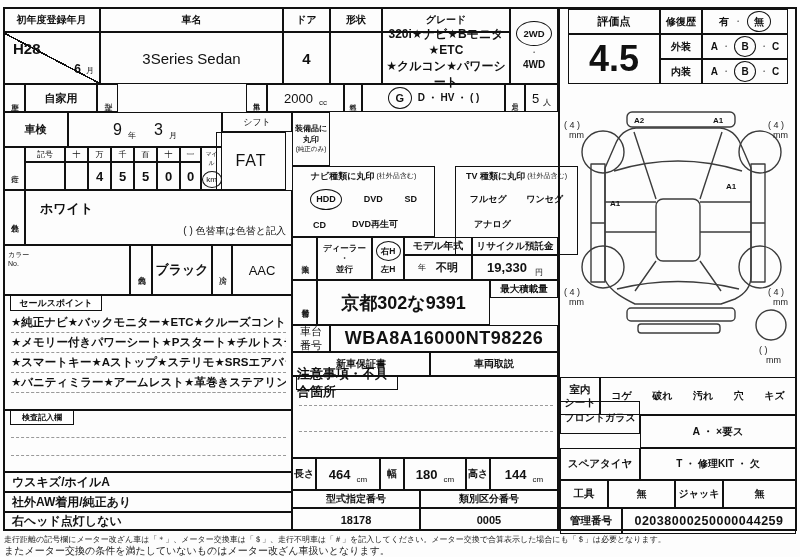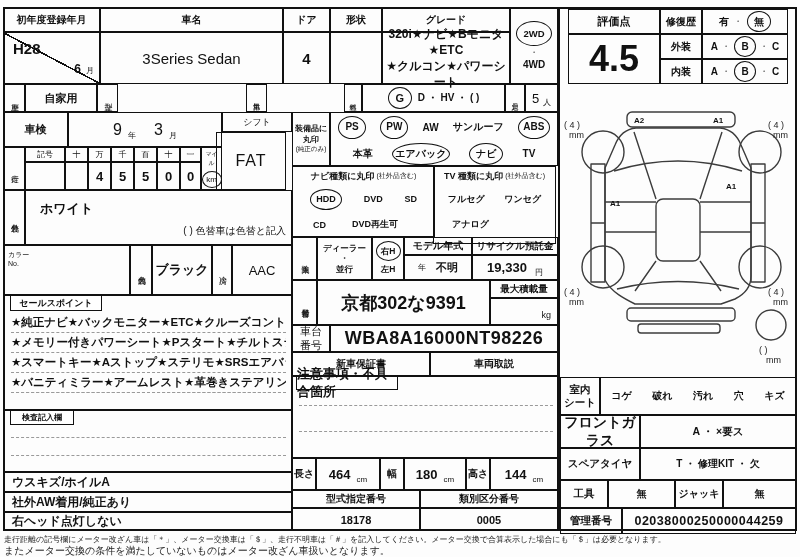--- a/index.html
+++ b/index.html
@@ -55,20 +55,24 @@
   <div class="c" style="left:330px;top:32px;width:52px;height:52px"></div>
   <div class="c fx col b" style="left:382px;top:32px;width:128px;height:52px;font-size:12px;line-height:1.35">
     <span>320i★ナビ★Bモニタ★ETC</span>
     <span>★クルコン★パワーシート</span>
   </div>
 
   <div class="c fx v s8" style="left:3px;top:84px;width:22px;height:28px">車歴</div>
   <div class="c fx b s11" style="left:25px;top:84px;width:72px;height:28px">自家用</div>
   <div class="c fx v s8" style="left:97px;top:84px;width:21px;height:28px">型式</div>
   <div class="c fx v s7" style="left:246px;top:84px;width:21px;height:28px;letter-spacing:0">排気量</div>
+  <div class="c fx" style="left:267px;top:84px;width:77px;height:28px">
+    <span class="s13">2000</span>
+    <span class="s8" style="margin:9px 0 0 6px">cc</span>
+  </div>
   <div class="c fx v s7" style="left:344px;top:84px;width:18px;height:28px;letter-spacing:0">燃料</div>
   <div class="c fx" style="left:362px;top:84px;width:143px;height:28px;gap:6px">
     <span class="circ b s11" style="width:24px;height:22px">G</span>
     <span class="b s10">D ・ HV ・ (        )</span>
   </div>
   <div class="c fx v s7" style="left:505px;top:84px;width:20px;height:28px;letter-spacing:0">定員</div>
   <div class="c fx" style="left:525px;top:84px;width:33px;height:28px">
     <span class="s13">5</span>
     <span class="s8" style="margin:9px 0 0 4px">人</span>
   </div>
@@ -139,53 +143,38 @@
   </div>
   <div class="c lft b s12" style="left:3px;top:472px;width:289px;height:20px">ウスキズ/ホイルA</div>
   <div class="c lft b s12" style="left:3px;top:492px;width:289px;height:20px">社外AW着用/純正あり</div>
   <div class="c lft b s12" style="left:3px;top:512px;width:289px;height:19px">右ヘッド点灯しない</div>
 
   <div class="c fx col" style="left:292px;top:112px;width:38px;height:54px;line-height:1.3">
     <span class="b s8">装備品に</span>
     <span class="b s8">丸印</span>
     <span style="font-size:6.5px">(純正のみ)</span>
   </div>
-  <div class="c" style="left:330px;top:112px;width:228px;height:54px">
-    <div class="fx" style="justify-content:space-around;height:28px">
-      <span class="circ b s10" style="width:28px;height:23px">PS</span>
-      <span class="circ b s10" style="width:28px;height:23px">PW</span>
-      <span class="b s10">AW</span>
-      <span class="b s10">サンルーフ</span>
-      <span class="circ b s10" style="width:32px;height:23px">ABS</span>
-    </div>
-    <div class="fx" style="justify-content:space-around;height:25px;padding:0 12px">
-      <span class="b s10">本革</span>
-      <span class="circ b s10" style="width:58px;height:22px">エアバック</span>
-      <span class="circ b s10" style="width:34px;height:22px">ナビ</span>
-      <span class="b s10">TV</span>
-    </div>
-  </div>
 
   <div class="c" style="left:292px;top:166px;width:143px;height:71px">
     <div class="fx" style="height:18px;gap:2px">
       <span class="b s9">ナビ種類に丸印</span>
       <span class="s7">(社外品含む)</span>
     </div>
     <div class="fx" style="justify-content:space-around;height:28px;padding:0 6px">
       <span class="circ b s9" style="width:32px;height:21px">HDD</span>
       <span class="b s9">DVD</span>
       <span class="b s9">SD</span>
     </div>
     <div style="display:flex;align-items:center;height:23px;padding-left:20px;gap:26px">
       <span class="b s9">CD</span>
       <span class="b s9">DVD再生可</span>
     </div>
   </div>
 
-  <div class="c" style="left:433px;top:166px;width:123px;height:78px">
+  <div class="c" style="left:455px;top:166px;width:123px;height:89px">
     <div class="fx" style="height:18px;gap:2px">
       <span class="b s9">TV 種類に丸印</span>
       <span class="s7">(社外品含む)</span>
     </div>
     <div class="fx" style="justify-content:space-around;height:28px;padding:0 4px">
       <span class="b s9">フルセグ</span>
       <span class="b s9">ワンセグ</span>
     </div>
     <div style="display:flex;align-items:center;height:23px;padding-left:18px">
       <span class="b s9">アナログ</span>
@@ -209,23 +198,20 @@
   </div>
   <div class="c fx b" style="left:472px;top:237px;width:86px;height:18px;font-size:9.5px">リサイクル預託金</div>
   <div class="c fx" style="left:472px;top:255px;width:86px;height:25px">
     <span class="b s13">19,330</span>
     <span class="s8" style="margin:9px 0 0 8px">円</span>
   </div>
 
   <div class="c fx v s8" style="left:292px;top:280px;width:25px;height:45px;letter-spacing:0">登録番号</div>
   <div class="c fx b s14" style="left:317px;top:280px;width:173px;height:45px">京都302な9391</div>
   <div class="c fx b" style="left:490px;top:280px;width:68px;height:18px;font-size:9.5px">最大積載量</div>
-  <div class="c" style="left:490px;top:298px;width:68px;height:27px">
-    <span class="abs s9" style="right:6px;bottom:4px">kg</span>
-  </div>
 
   <div class="c fx col" style="left:292px;top:325px;width:38px;height:27px;font-size:11px;line-height:1.2">
     <span>車台</span>
     <span>番号</span>
   </div>
   <div class="c fx b s14" style="left:330px;top:325px;width:228px;height:27px;letter-spacing:0.5px">WBA8A16000NT98226</div>
 
   <div class="c fx b s10" style="left:292px;top:352px;width:138px;height:24px">新車保証書</div>
   <div class="c fx b s10" style="left:430px;top:352px;width:128px;height:24px">車両取説</div>
 
@@ -326,21 +312,21 @@
     <span>室内</span>
     <span>シート</span>
   </div>
   <div class="c fx" style="left:600px;top:377px;width:196px;height:38px;justify-content:space-around">
     <span class="b s10">コゲ</span>
     <span class="b s10">破れ</span>
     <span class="b s10">汚れ</span>
     <span class="b s10">穴</span>
     <span class="b s10">キズ</span>
   </div>
-  <div class="c fx b" style="left:560px;top:415px;width:80px;height:33px;font-size:14px">フロントガラス</div>
+  <div class="c fx b" style="left:560px;top:401px;width:80px;height:33px;font-size:10px">フロントガラス</div>
   <div class="c fx b" style="left:640px;top:415px;width:156px;height:33px;font-size:10.5px">A ・ ×要ス</div>
   <div class="c fx b" style="left:560px;top:448px;width:80px;height:32px;font-size:10.5px">スペアタイヤ</div>
   <div class="c fx b s10" style="left:640px;top:448px;width:156px;height:32px">T ・ 修理KIT ・ 欠</div>
   <div class="c fx b" style="left:560px;top:480px;width:48px;height:28px;font-size:10.5px">工具</div>
   <div class="c fx b s10" style="left:608px;top:480px;width:67px;height:28px">無</div>
   <div class="c fx b s10" style="left:675px;top:480px;width:48px;height:28px">ジャッキ</div>
   <div class="c fx b s10" style="left:723px;top:480px;width:73px;height:28px">無</div>
   <div class="c fx b" style="left:560px;top:508px;width:62px;height:26px;font-size:10.5px">管理番号</div>
   <div class="c fx b" style="left:622px;top:508px;width:174px;height:26px;font-size:12.5px;letter-spacing:0.5px">02038000250000044259</div>
 

